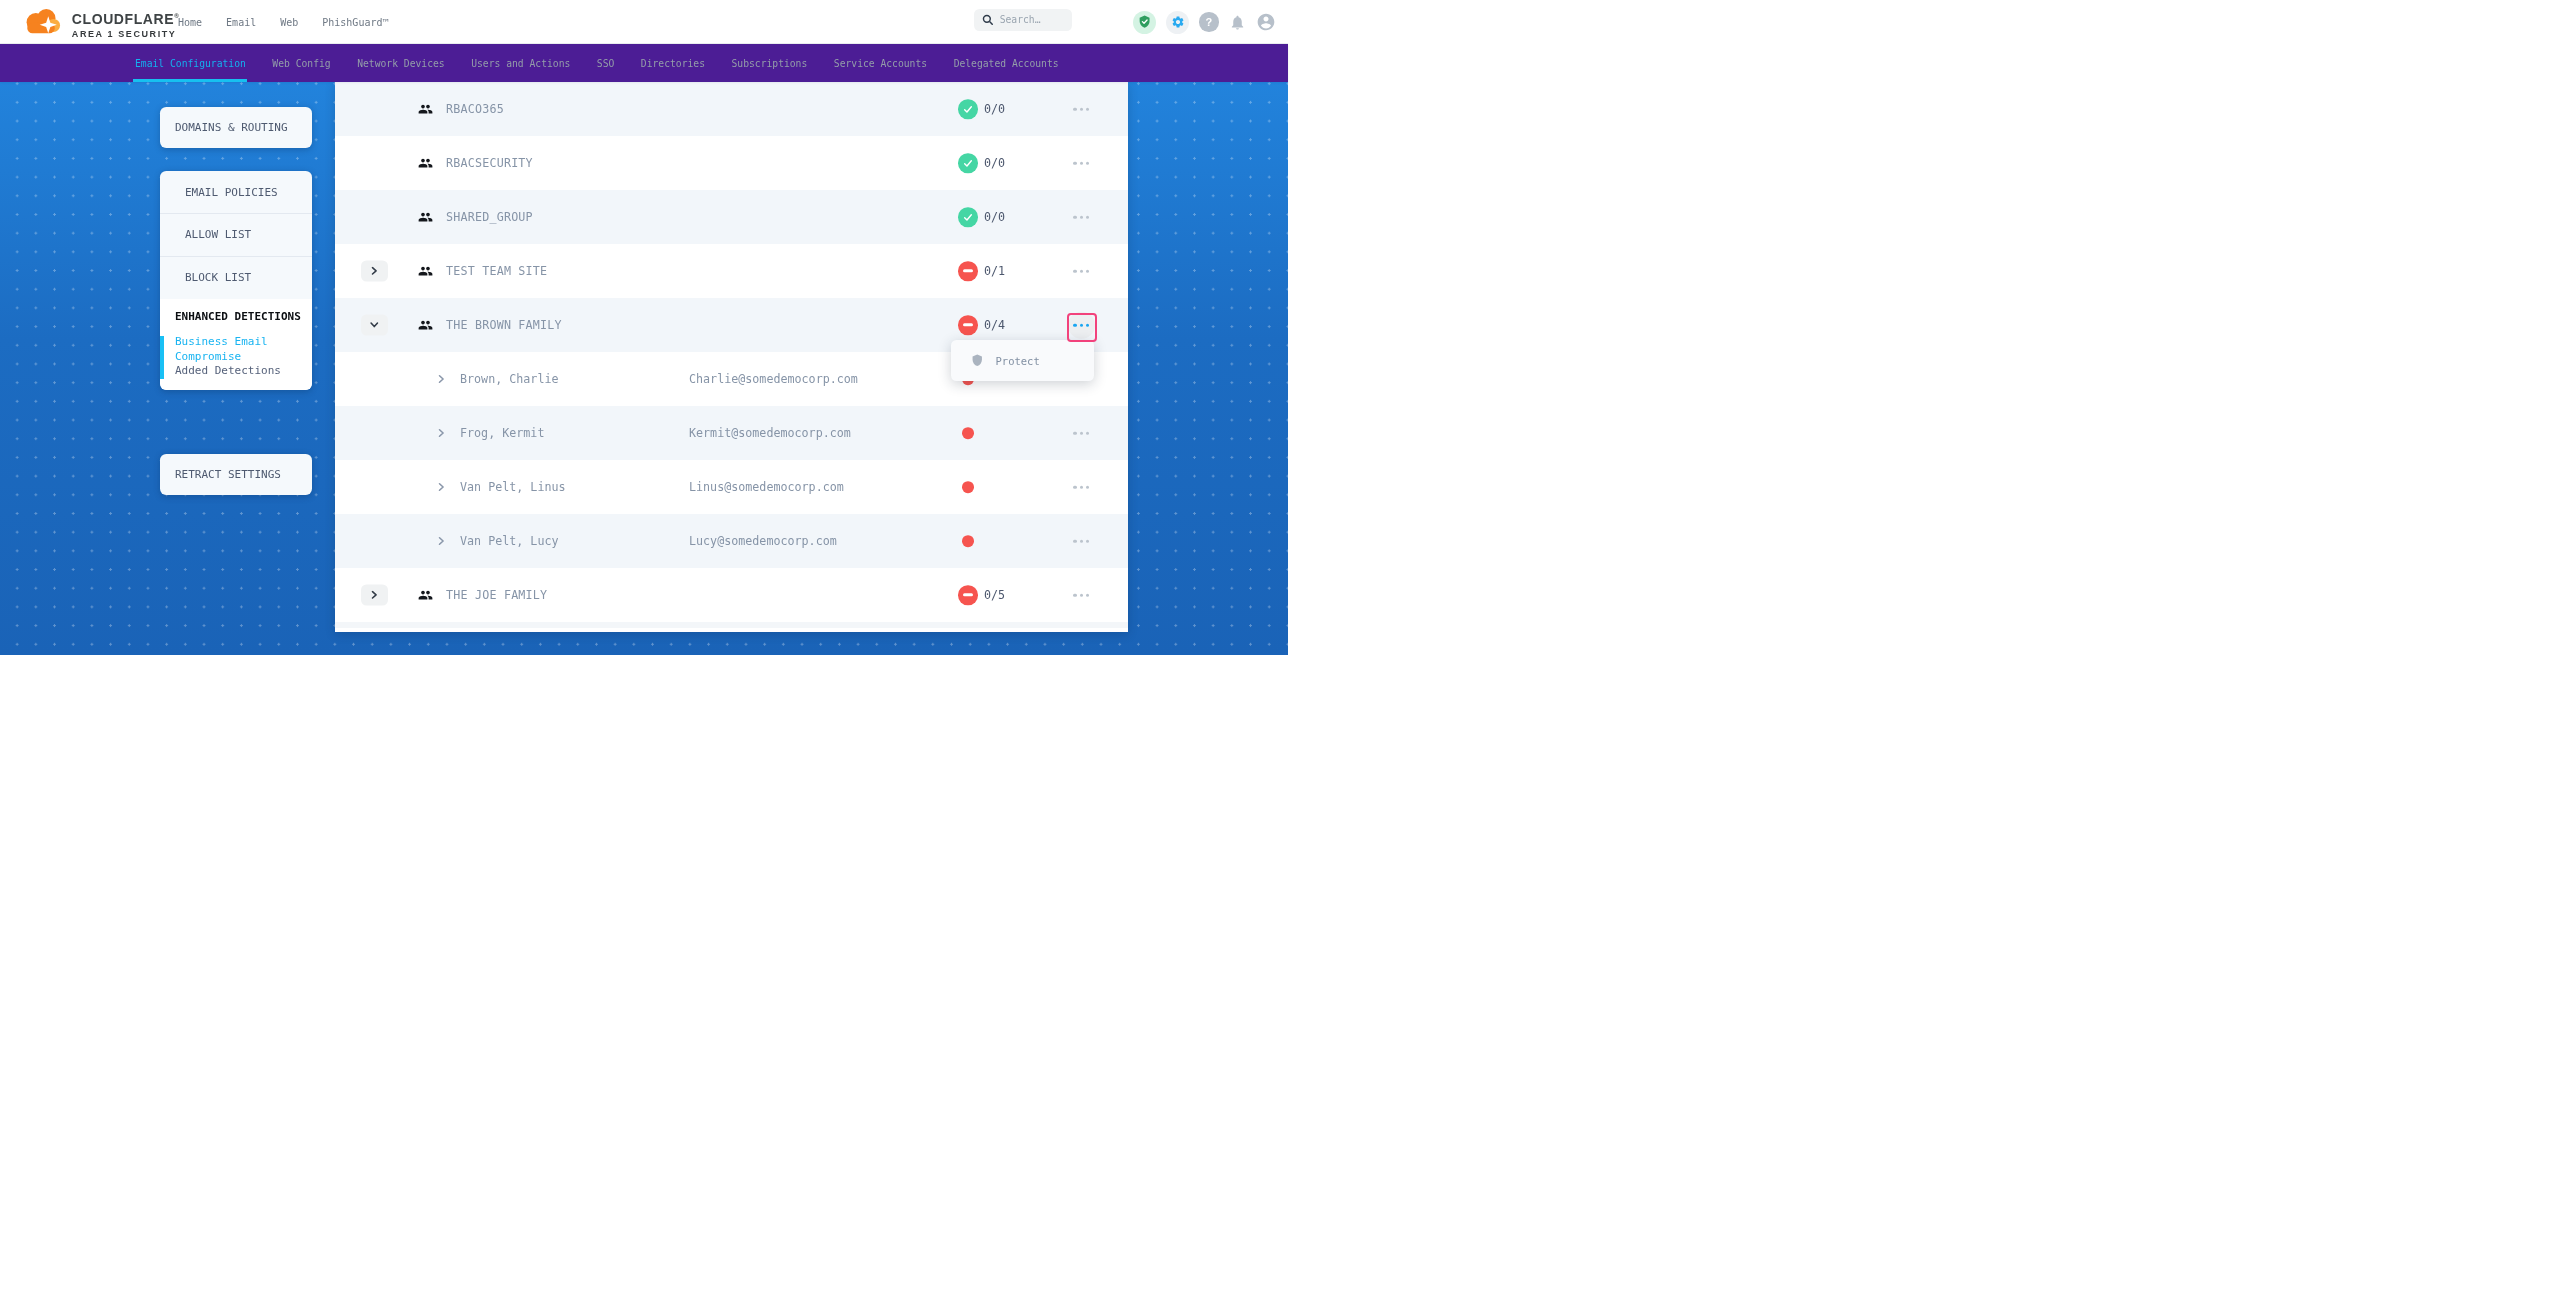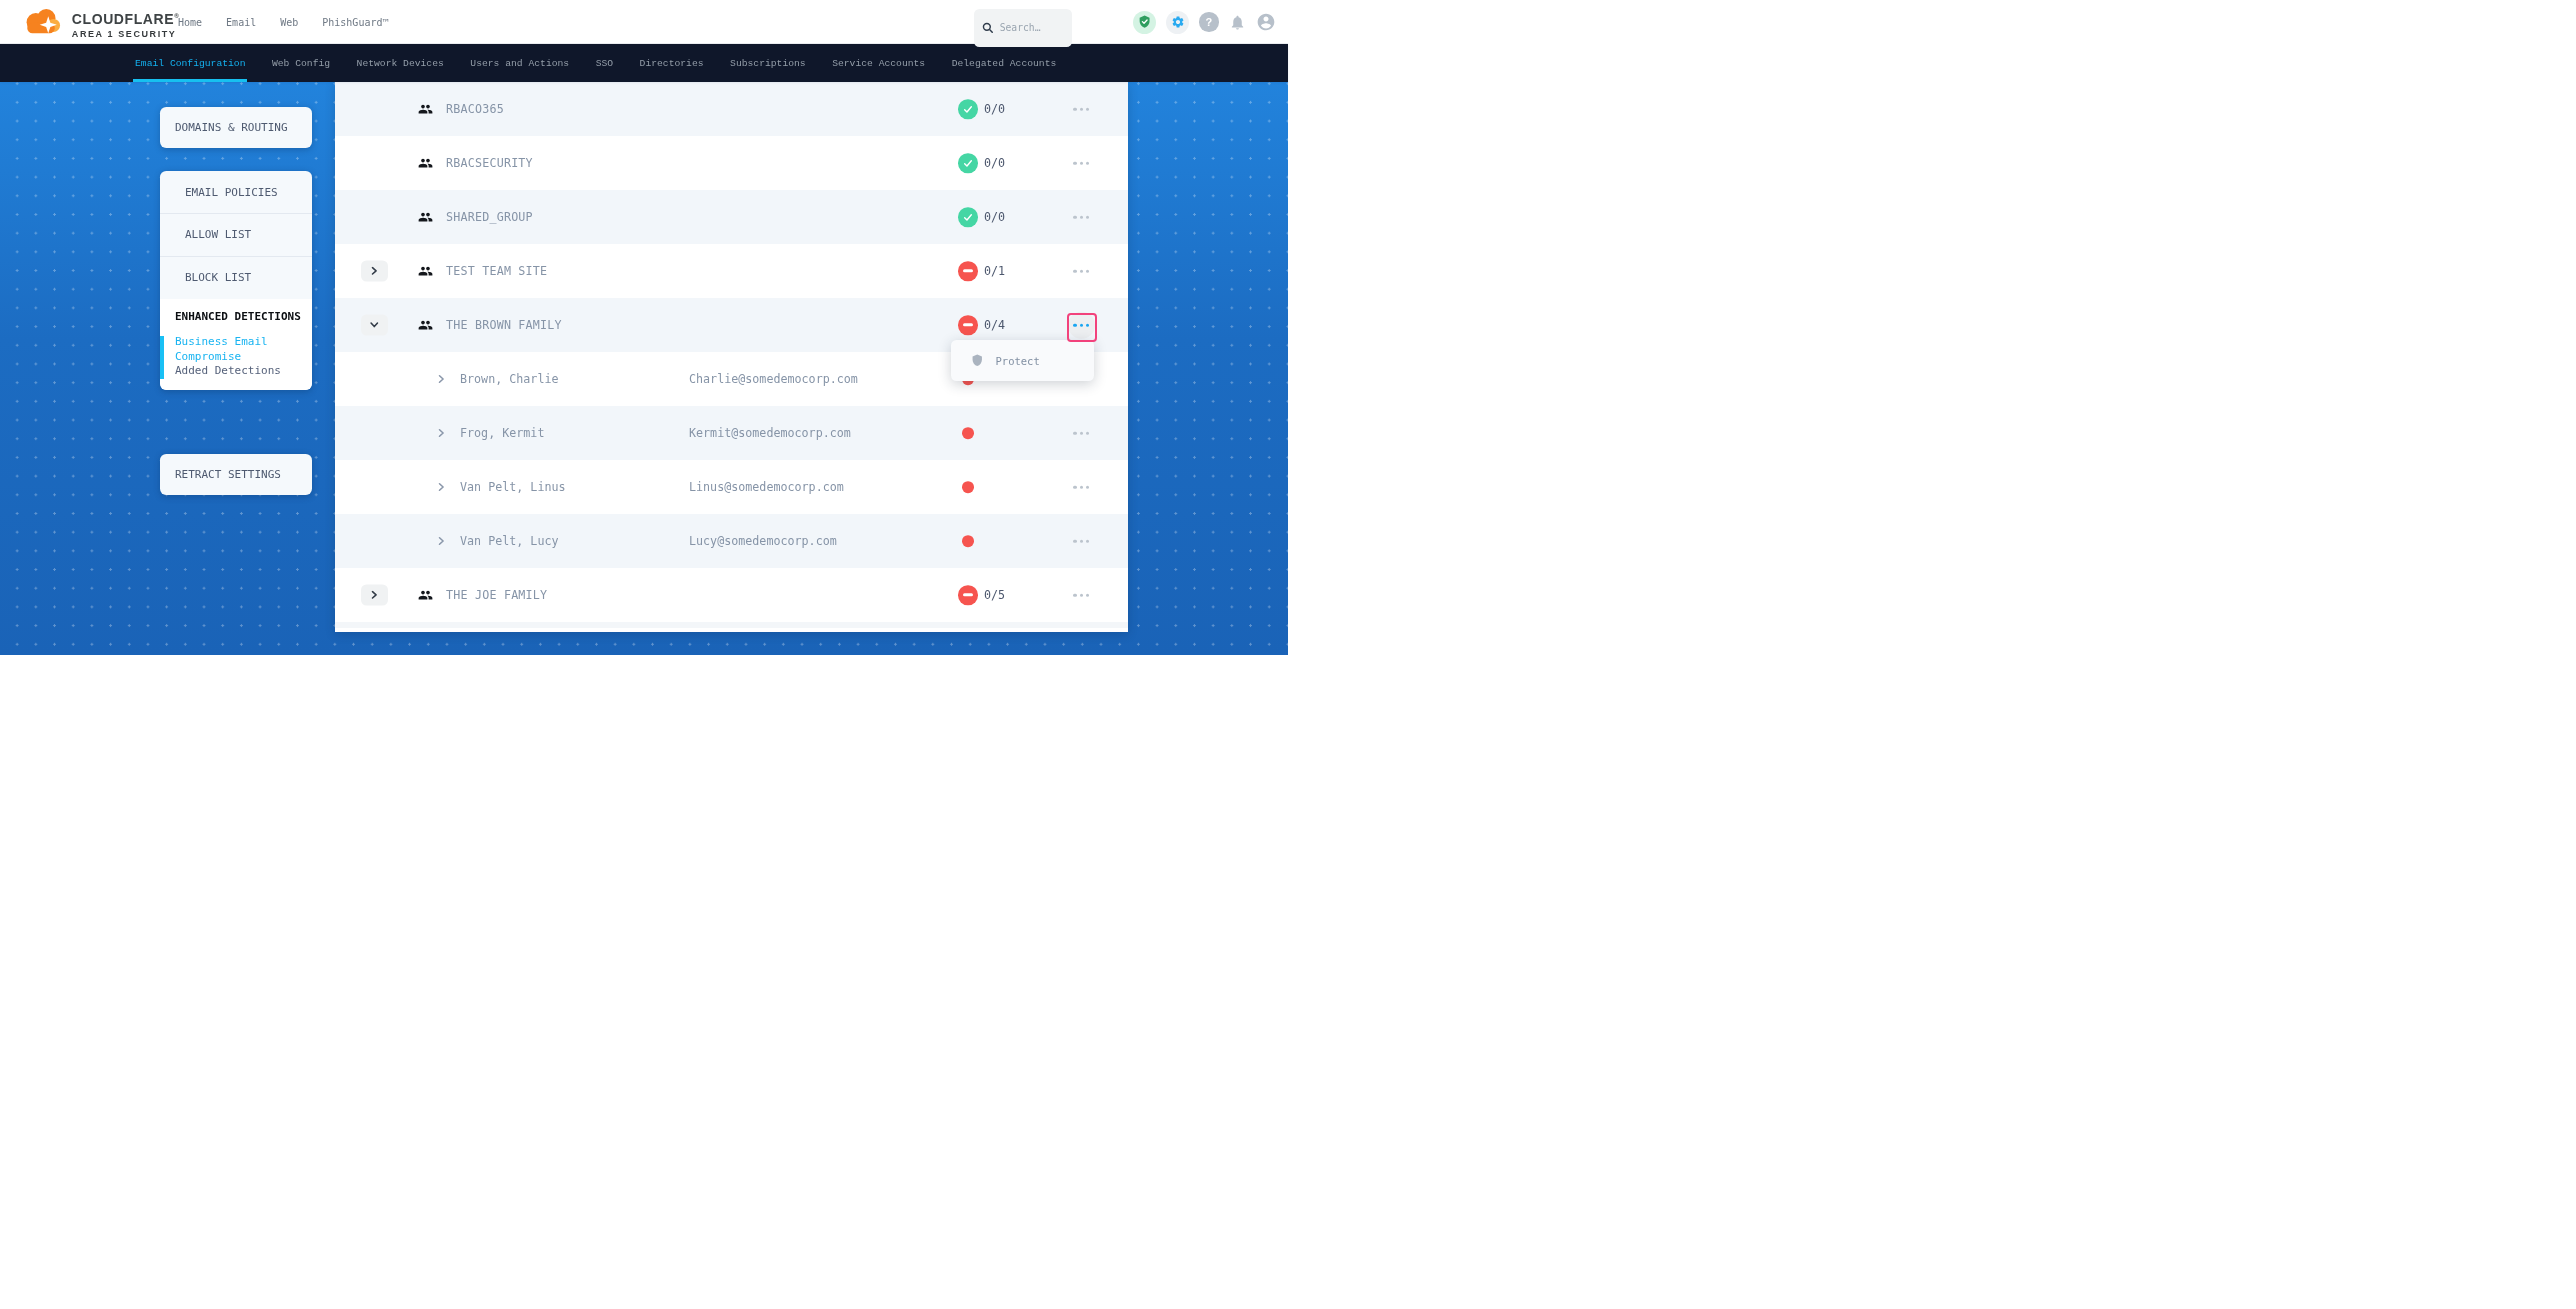--- a/index.html
+++ b/index.html
@@ -10,36 +10,36 @@
   .header { position:absolute; left:0; top:0; width:1288px; height:44px; background:#fff;
     border-bottom:0.8px solid #e9ecef; z-index:30; }
   .logo-wrap { position:absolute; left:22px; top:5.4px; display:flex; }
   .logo-cloud { width:42px; height:33px; }
   .brand-text { margin-left:7.8px; font-family:"Liberation Sans",sans-serif; }
   .brand-name { font-size:14px; font-weight:bold; color:#3e4345; letter-spacing:0.6px; line-height:15.6px; margin-top:2.3px;}
   .brand-name sup { font-size:6.2px; }
   .brand-sub { font-size:9px; font-weight:bold; color:#363a3c; letter-spacing:1.6px; margin-top:1.6px;}
   .topnav { position:absolute; left:178px; top:0; height:44px; display:flex; align-items:center; gap:24px; }
   .topnav-item { font-size:10px; color:#6e7884; cursor:pointer; }
-  .searchbox { position:absolute; left:974px; top:8.6px; width:98px; height:38px; background:#f1f3f4;
+  .searchbox { position:absolute; left:974px; top:8.6px; width:98px; height:22px; background:#f1f3f4;
     border-radius:5.4px; display:flex; align-items:center; padding:0 7.8px; }
   .searchbox svg { flex:0 0 auto; margin-right:6.2px; }
   .searchbox input { border:none; outline:none; background:transparent; width:62px;
     font-family:inherit; font-size:9.7px; color:#4b5563; }
   .searchbox input::placeholder { color:#9aa5b0; }
   .hicons { position:absolute; right:12.5px; top:0; height:44px; display:flex; align-items:center; gap:10px; }
   .hbtn { border-radius:50%; display:flex; align-items:center; justify-content:center; cursor:pointer; }
   .badge-shield { width:23px; height:23px; background:#d4f3e3; }
   .badge-gear { width:23px; height:23px; background:#eef1f4; }
   .badge-help { width:19.5px; height:19.5px; background:#b7c0ca; color:#fff; font-size:11px; font-weight:bold;
     font-family:"Liberation Sans",sans-serif; }
 
   
-  .subnav { position:absolute; left:0; top:44px; width:1288px; height:38px; background:#0f172a; z-index:29;
-    display:flex; align-items:center; gap:26.5px; padding-left:135px; box-shadow:0 0.8px 2.3px rgba(20,40,70,.10);font-family:Liberation Mono, monospace; }
+  .subnav { position:absolute; left:0; top:44px; width:1288px; height:38px; background:#4c1d95; z-index:29;
+    display:flex; align-items:center; gap:26.5px; padding-left:135px; box-shadow:0 0.8px 2.3px rgba(20,40,70,.10); }
   .tab { font-size:9.7px; color:#949ea9; cursor:pointer; position:relative; height:38px;
     display:flex; align-items:center; }
   .tab.active { color:#14b1ef; }
   .tab.active::after { content:""; position:absolute; left:-1.6px; right:-1.6px; bottom:0; height:3.1px; background:#17c0f0; }
 
   
   .content { position:absolute; left:0; top:82px; width:1288px; height:573px;
     background-image:
       radial-gradient(circle 1.2px, rgba(255,255,255,.30) 1.2px, transparent 1.3px),
       linear-gradient(180deg,#2283dc 0%, #1c6cc2 45%, #1a63b7 100%);

